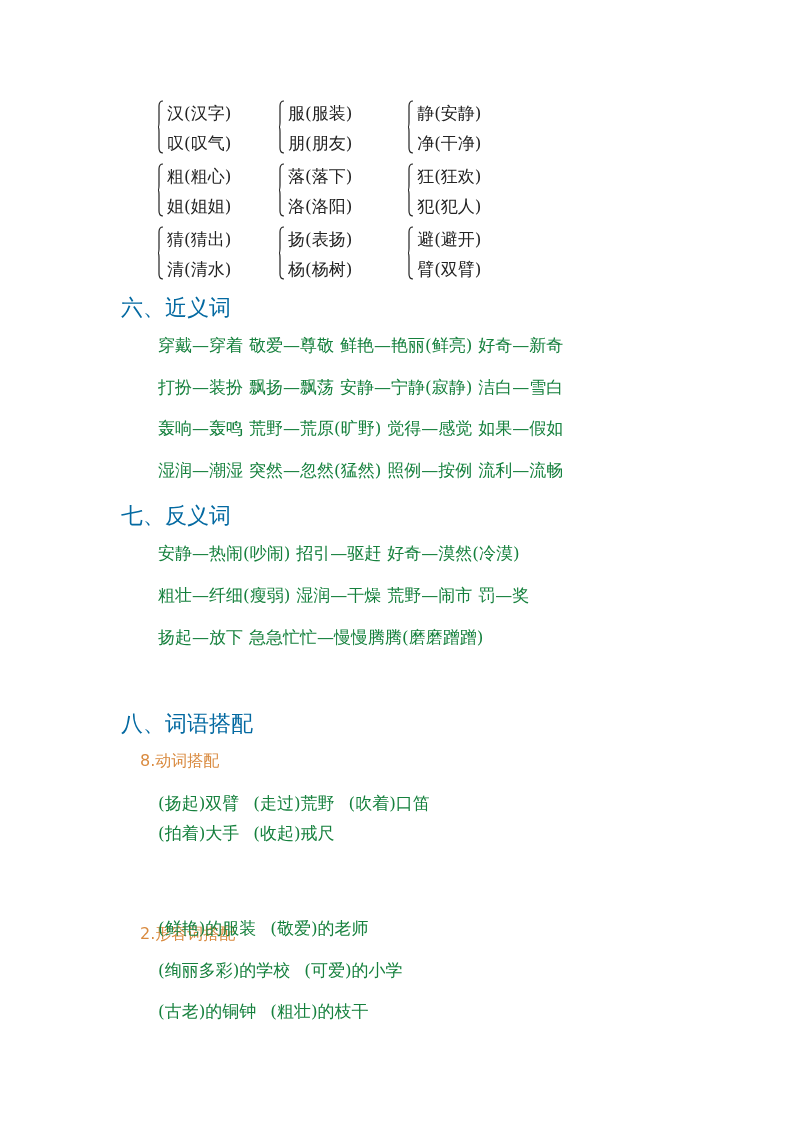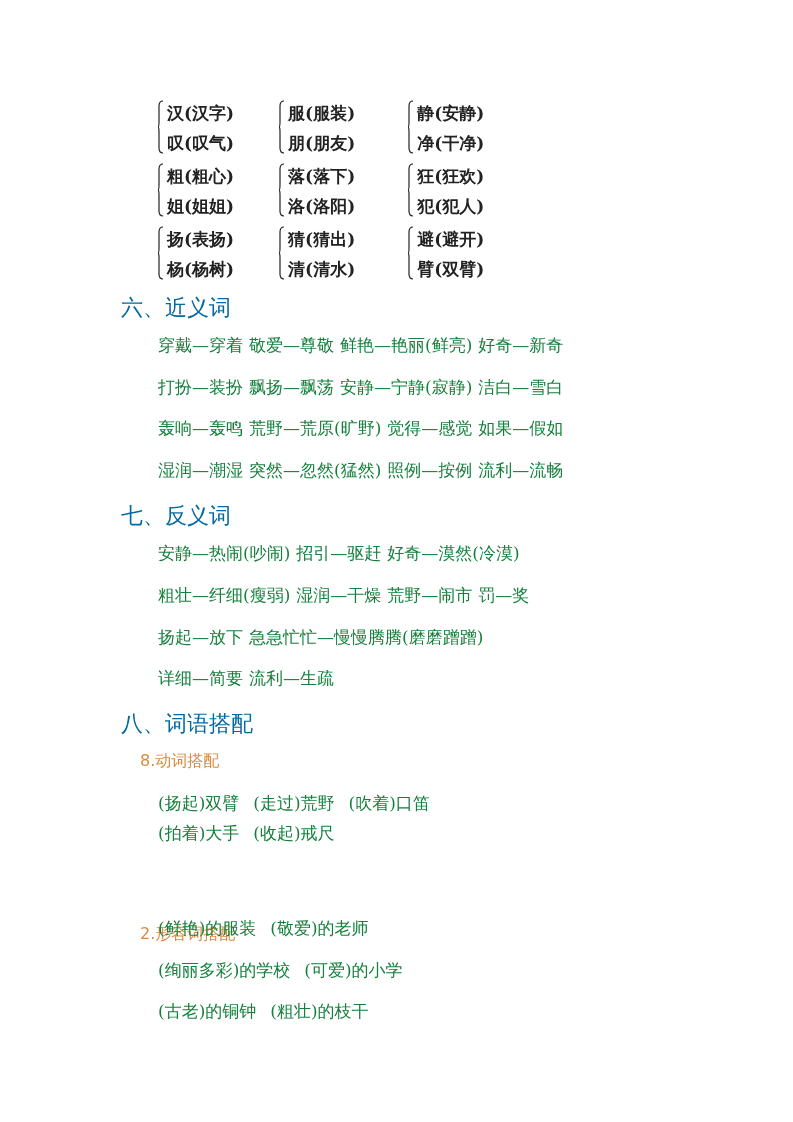--- a/index.html
+++ b/index.html
@@ -21,21 +21,20 @@
       top: 0;
       width: 793px;
       height: 1122px;
     }
     
     .pairs {
       position: absolute;
       left: 160px;
       top: 98px;
       width: 340px;
-      font-weight: bold;
     }
     .pair-row {
       display: flex;
       height: 63px;
     }
     .pair {
       position: relative;
       width: 124px;
       padding-left: 7px;
       font-size: 17px;
@@ -142,31 +141,31 @@
         <div class="pair-line">犯(犯人)</div>
       </div>
     </div>
     <div class="pair-row">
       <div class="pair">
         <span class="brace">
             <svg width="6" height="54" viewBox="0 0 6 54">
               <path d="M5 1 Q1 1 1 6 L1 22 Q1 27 -0 27 Q1 27 1 32 L1 48 Q1 53 5 53" fill="none" stroke="#222" stroke-width="1.2"></path>
             </svg>
           </span>
+        <div class="pair-line">猜(猜出)</div>
+        <div class="pair-line">清(清水)</div>
+      </div>
+      <div class="pair">
+        <span class="brace">
+            <svg width="6" height="54" viewBox="0 0 6 54">
+              <path d="M5 1 Q1 1 1 6 L1 22 Q1 27 -0 27 Q1 27 1 32 L1 48 Q1 53 5 53" fill="none" stroke="#222" stroke-width="1.2"></path>
+            </svg>
+          </span>
         <div class="pair-line">扬(表扬)</div>
         <div class="pair-line">杨(杨树)</div>
-      </div>
-      <div class="pair">
-        <span class="brace">
-            <svg width="6" height="54" viewBox="0 0 6 54">
-              <path d="M5 1 Q1 1 1 6 L1 22 Q1 27 -0 27 Q1 27 1 32 L1 48 Q1 53 5 53" fill="none" stroke="#222" stroke-width="1.2"></path>
-            </svg>
-          </span>
-        <div class="pair-line">猜(猜出)</div>
-        <div class="pair-line">清(清水)</div>
       </div>
       <div class="pair">
         <span class="brace">
             <svg width="6" height="54" viewBox="0 0 6 54">
               <path d="M5 1 Q1 1 1 6 L1 22 Q1 27 -0 27 Q1 27 1 32 L1 48 Q1 53 5 53" fill="none" stroke="#222" stroke-width="1.2"></path>
             </svg>
           </span>
         <div class="pair-line">避(避开)</div>
         <div class="pair-line">臂(双臂)</div>
       </div>
@@ -189,23 +188,20 @@
 
   <div class="heading" style="top:501px;">七、反义词</div>
   <div class="line" style="top:542px;">
     <span class="item">安静—热闹(吵闹)</span><span class="item">招引—驱赶</span><span class="item">好奇—漠然(冷漠)</span>
   </div>
   <div class="line" style="top:584px;">
     <span class="item">粗壮—纤细(瘦弱)</span><span class="item">湿润—干燥</span><span class="item">荒野—闹市</span><span class="item">罚—奖</span>
   </div>
   <div class="line" style="top:626px;">
     <span class="item">扬起—放下</span><span class="item">急急忙忙—慢慢腾腾(磨磨蹭蹭)</span>
-  </div>
-  <div class="line" style="top:667px;">
-    <span class="item">详细—简要</span><span class="item">流利—生疏</span>
   </div>
 
   <div class="heading" style="top:709px;">八、词语搭配</div>
   <div class="subheading" style="top:751px;">8.动词搭配</div>
   <div class="line pairs-line" style="top:792px;">
     <span class="item">(扬起)双臂</span><span class="item">(走过)荒野</span><span class="item">(吹着)口笛</span>
   </div>
   <div class="line pairs-line" style="top:806px;margin-top:16px;">
     <span class="item">(拍着)大手</span><span class="item">(收起)戒尺</span>
   </div>

